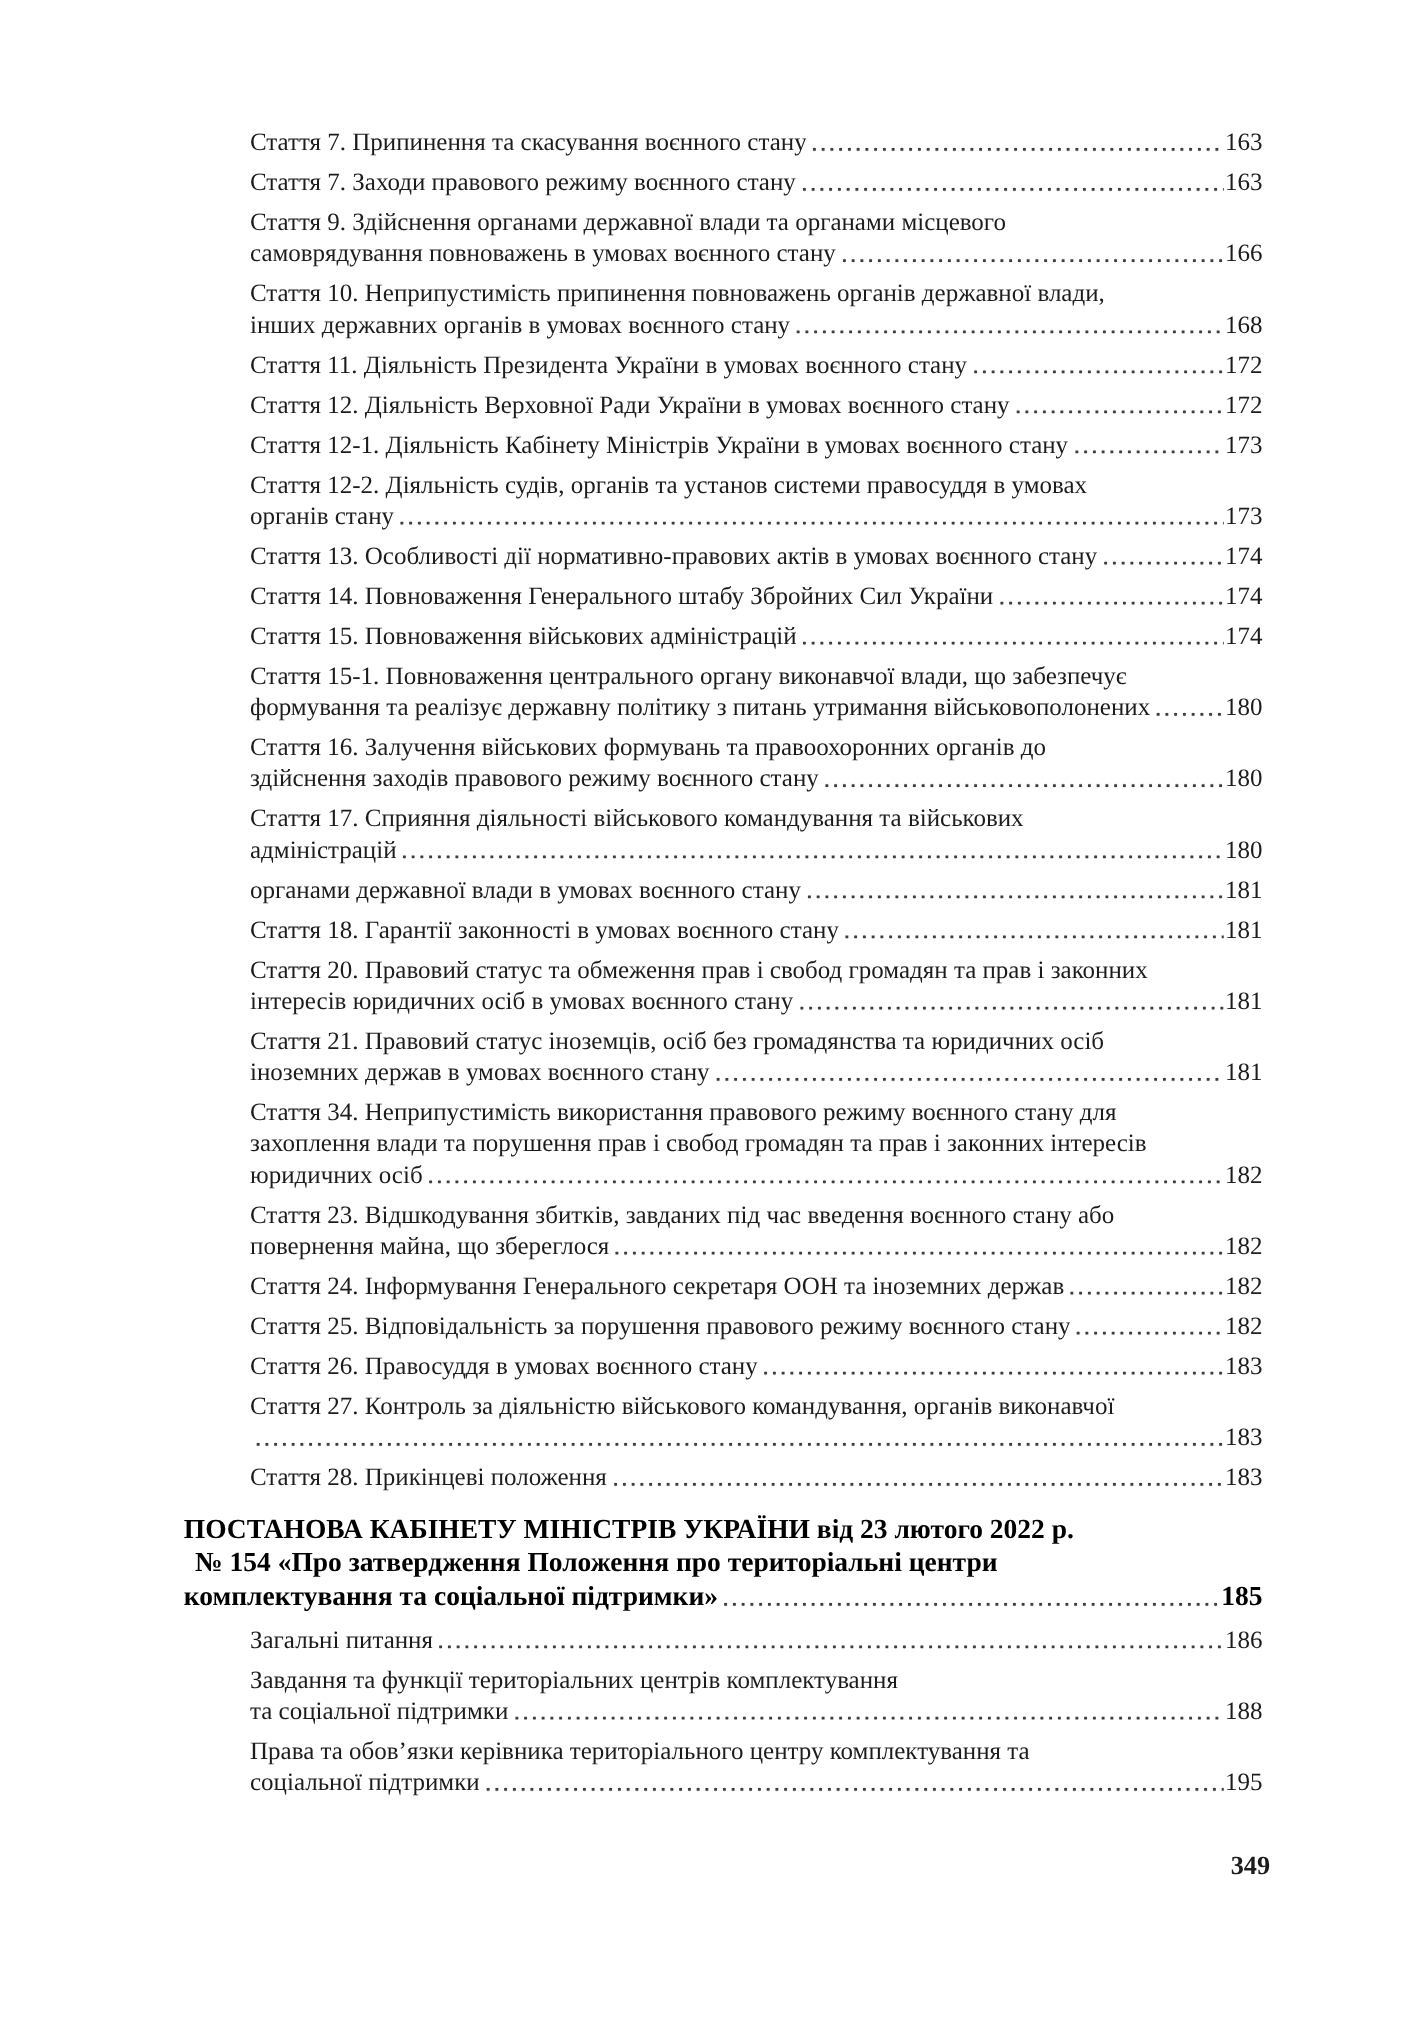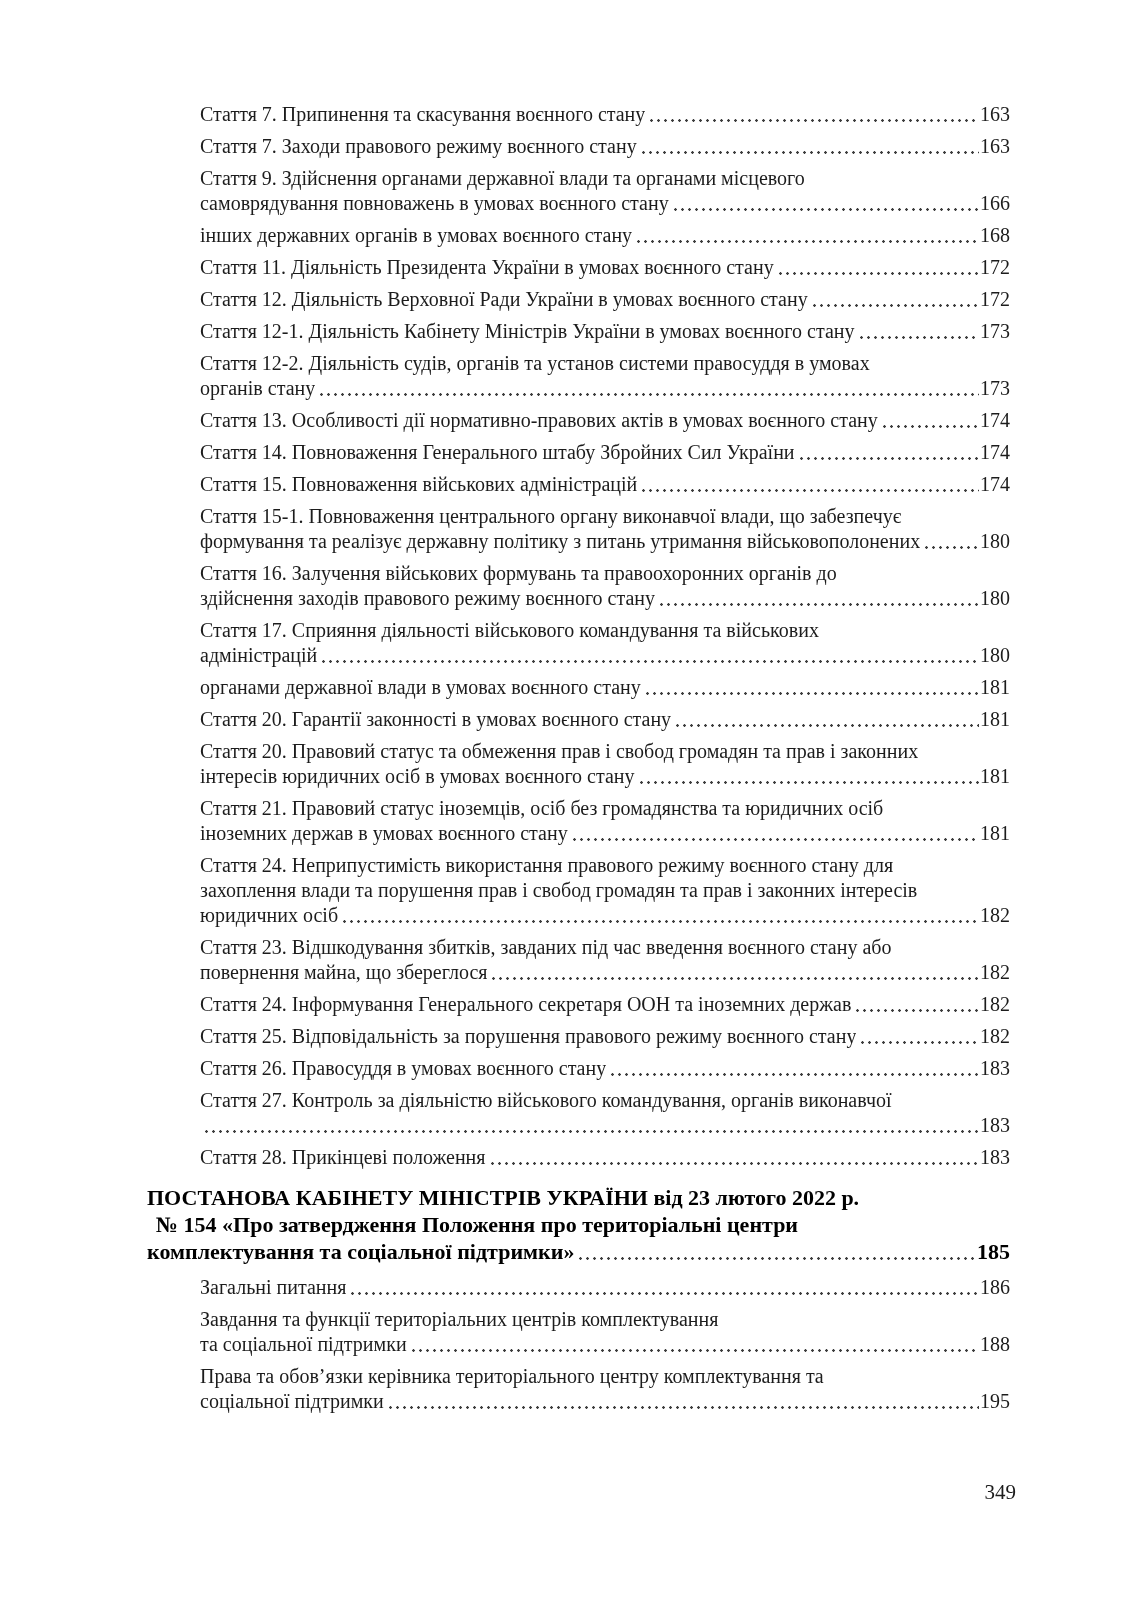--- a/index.html
+++ b/index.html
@@ -41,20 +41,21 @@
     margin-left:-53px;
     margin-top:14px;
     margin-bottom:10px;
   }
   .entry.heading .indent-sm{padding-left:9px;}
   .footer-page{
     position:absolute;
     top:1480px;right:126px;
     font-size:21px;
     color:#1c1c1c;
+    font-weight:bold;
   }
 </style>
 </head>
 <body>
 
 <div class="page">
   <main class="toc">
       <div class="entry">
         <div class="line row">
           <span class="txt">Стаття 7. Припинення та скасування воєнного стану</span>
@@ -71,20 +72,21 @@
       </div>
       <div class="entry">
         <div class="line">Стаття 9. Здійснення органами державної влади та органами місцевого</div>
         <div class="line row">
           <span class="txt">самоврядування повноважень в умовах воєнного стану</span>
           <span class="dots"></span>
           <span class="pg">166</span>
         </div>
       </div>
       <div class="entry">
+        <div class="line">Стаття 10. Неприпустимість припинення повноважень органів державної влади,</div>
         <div class="line row">
           <span class="txt">інших державних органів в умовах воєнного стану</span>
           <span class="dots"></span>
           <span class="pg">168</span>
         </div>
       </div>
       <div class="entry">
         <div class="line row">
           <span class="txt">Стаття 11. Діяльність Президента України в умовах воєнного стану</span>
           <span class="dots"></span>
@@ -160,21 +162,21 @@
       </div>
       <div class="entry">
         <div class="line row">
           <span class="txt">органами державної влади в умовах воєнного стану</span>
           <span class="dots"></span>
           <span class="pg">181</span>
         </div>
       </div>
       <div class="entry">
         <div class="line row">
-          <span class="txt">Стаття 20. Гарантії законності в умовах воєнного стану</span>
+          <span class="txt">Стаття 18. Гарантії законності в умовах воєнного стану</span>
           <span class="dots"></span>
           <span class="pg">181</span>
         </div>
       </div>
       <div class="entry">
         <div class="line">Стаття 20. Правовий статус та обмеження прав і свобод громадян та прав і законних</div>
         <div class="line row">
           <span class="txt">інтересів юридичних осіб в умовах воєнного стану</span>
           <span class="dots"></span>
           <span class="pg">181</span>
@@ -182,21 +184,21 @@
       </div>
       <div class="entry">
         <div class="line">Стаття 21. Правовий статус іноземців, осіб без громадянства та юридичних осіб</div>
         <div class="line row">
           <span class="txt">іноземних держав в умовах воєнного стану</span>
           <span class="dots"></span>
           <span class="pg">181</span>
         </div>
       </div>
       <div class="entry">
-        <div class="line">Стаття 24. Неприпустимість використання правового режиму воєнного стану для</div>
+        <div class="line">Стаття 34. Неприпустимість використання правового режиму воєнного стану для</div>
         <div class="line">захоплення влади та порушення прав і свобод громадян та прав і законних інтересів</div>
         <div class="line row">
           <span class="txt">юридичних осіб</span>
           <span class="dots"></span>
           <span class="pg">182</span>
         </div>
       </div>
       <div class="entry">
         <div class="line">Стаття 23. Відшкодування збитків, завданих під час введення воєнного стану або</div>
         <div class="line row">

